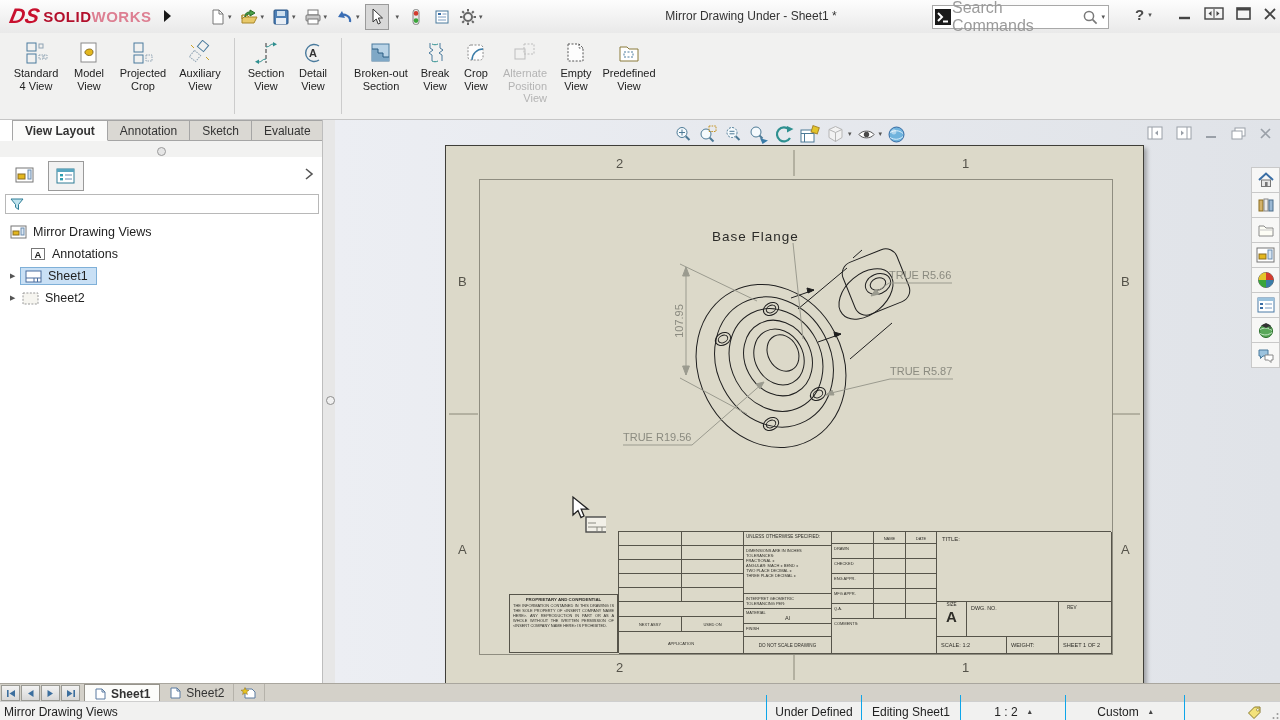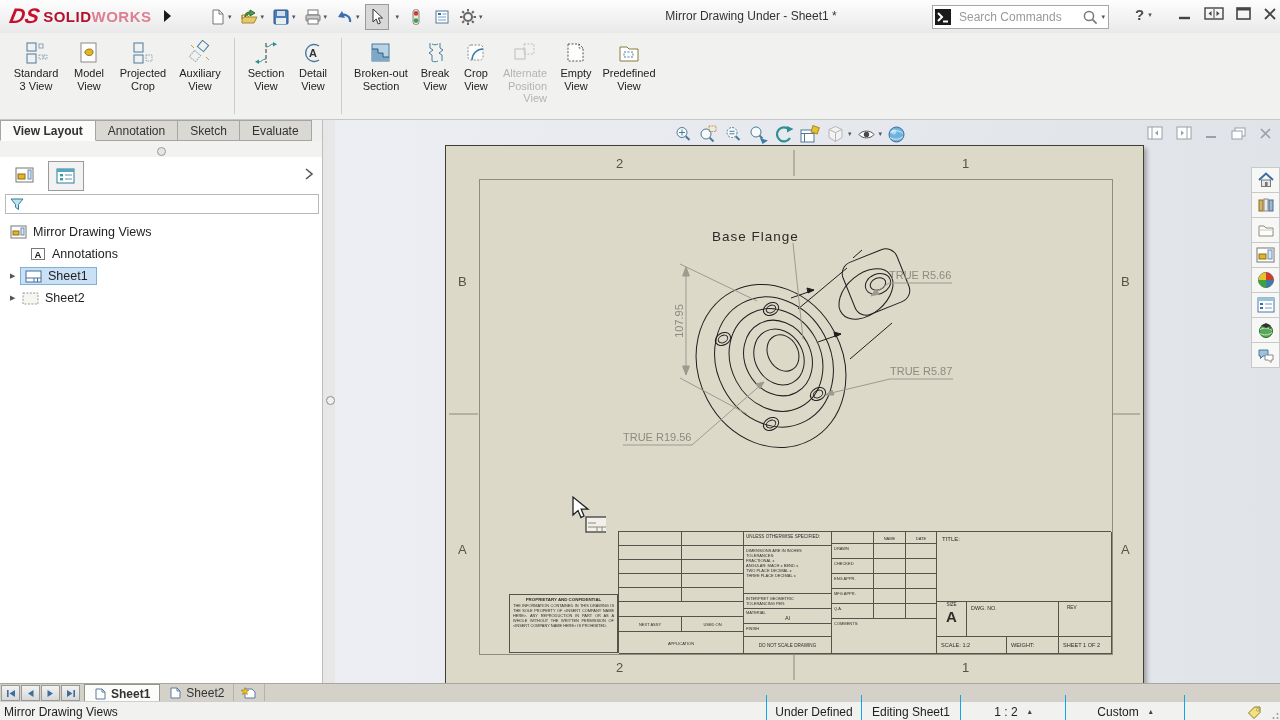--- a/index.html
+++ b/index.html
@@ -17,36 +17,36 @@
   .logo-solid{color:#b3102c;font-weight:bold;font-size:15px;letter-spacing:.5px;}
   .logo-works{color:#dd7f92;font-weight:bold;font-size:15px;letter-spacing:.5px;}
   .flyout{left:160px;top:7px;width:14px;height:18px;display:flex;align-items:center;justify-content:center;}
   .tb-row{left:205px;top:4px;height:25px;display:flex;align-items:center;gap:2px;}
   .tb-btn{height:24px;padding:0 2px;display:flex;align-items:center;border:1px solid transparent;}
   .tb-btn.pressed{background:#d8d8d8;border:1px solid #9a9a9a;}
   .caret{font-size:7px;color:#555;margin-left:2px;}
   .win-title{left:640px;top:9px;width:320px;text-align:center;font-size:12px;color:#333;transform:translateX(-45%);left:735px;}
   .searchbox{left:932px;top:5px;width:175px;height:22px;background:#fff;border:1px solid #a8a8a8;
              display:flex;align-items:center;}
-  .search-text{flex:1;font-size:12px;color:#9a9a9a;padding-left:8px;}
+  .search-text{flex:1;font-size:16px;color:#9a9a9a;padding-left:1px;}
   .helpbox{left:1135px;top:6px;display:flex;align-items:center;gap:2px;}
   .help-q{font-size:15px;font-weight:bold;color:#4a4a4a;}
   .winbtns{left:1178px;top:6px;display:flex;align-items:center;gap:12px;}
 
   
   .ribbon{left:0;top:33px;width:1280px;height:87px;background:#f1f1f0;border-bottom:1px solid #c6c6c6;
           display:flex;align-items:flex-start;padding:4px 0 0 8px;box-sizing:border-box;}
   .rib-btn{display:flex;flex-direction:column;align-items:center;font-size:11px;line-height:12.5px;
            color:#222;text-align:center;white-space:pre-line;padding:2px 1px;min-width:46px;}
   .rib-btn .ric{height:28px;display:flex;align-items:center;}
   .rib-btn.disabled{color:#b4b4b4;text-align:right;}
   .rib-sep{width:1px;background:#cccccc;height:76px;margin:1px 6px;}
 
   
-  .ctabs{left:0;top:120px;width:325px;height:21px;display:flex;background:#efefee;}
+  .ctabs{left:12px;top:120px;width:325px;height:21px;display:flex;background:#efefee;}
   .ctab{padding:3px 12px;font-size:12px;color:#333;background:#dad8d3;border:1px solid #a5a5a5;border-left:none;}
   .ctab:first-child{border-left:1px solid #a5a5a5;}
   .ctab.active{background:#fbfbfa;font-weight:bold;border-bottom-color:#fbfbfa;}
   .collapsebar{left:0;top:141px;width:325px;height:16px;background:#f2f2f1;border-bottom:1px solid #dedede;}
   .cdot{left:157px;top:147px;width:7px;height:7px;border-radius:50%;border:1px solid #9a9a9a;background:#e5e5e5;}
   .fmtabs{left:0;top:157px;width:325px;height:36px;background:#fff;}
   .fmtab{top:4px;width:34px;height:28px;display:flex;align-items:center;justify-content:center;}
   .fmtab.sel{border:1px solid #9a9a9a;background:#f2f2f2;}
   .fm-expand{left:303px;top:10px;}
   .filterrow{left:0;top:193px;width:325px;height:24px;background:#fff;}
@@ -267,21 +267,21 @@
   <div class="abs ribbon">
     <div class="rib-btn" style="min-width:54px">
       <span class="ric"><svg width="26" height="26" viewBox="0 0 26 26" fill="none">
             <rect x="4" y="3" width="9" height="8" stroke="#4a7b9d"></rect>
             <rect x="4" y="14" width="9" height="9" stroke="#4a7b9d"></rect>
             <rect x="16" y="4" width="4" height="4" stroke="#8fa3b3"></rect>
             <rect x="16" y="15" width="4" height="4" stroke="#8fa3b3" stroke-dasharray="1.5 1"></rect>
             <rect x="21" y="15" width="3" height="4" stroke="#8fa3b3" stroke-dasharray="1.5 1"></rect>
           </svg></span>
       <span>Standard
-3 View</span>
+4 View</span>
     </div>
     <div class="rib-btn" style="min-width:48px">
       <span class="ric"><svg width="26" height="26" viewBox="0 0 26 26">
             <rect x="5" y="3" width="15" height="19" fill="#fff" stroke="#8a8a8a"></rect>
             <path d="M9,13 c-1,-4 8,-6 8,-1 c0,5 -7,4 -8,1 z" fill="#e3b71e" stroke="#8a6d1f"></path>
           </svg></span>
       <span>Model
 View</span>
     </div>
     <div class="rib-btn" style="min-width:56px">

